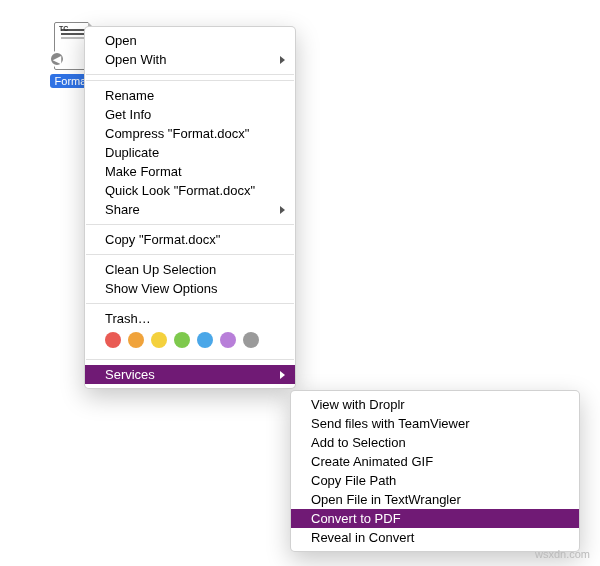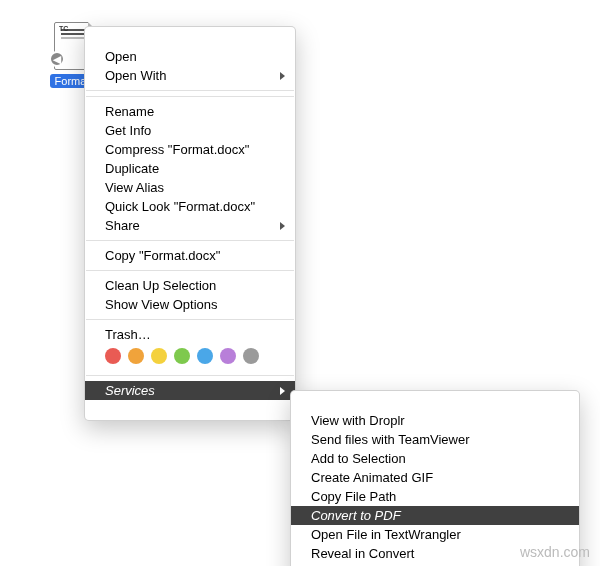--- a/index.html
+++ b/index.html
@@ -82,39 +82,38 @@
       white-space: nowrap;
       max-width: 54px;
       overflow: hidden;
     }
     .menu, .submenu {
       position: absolute;
       background: #fff;
       border: 1px solid rgba(0,0,0,0.18);
       border-radius: 5px;
       box-shadow: 0 8px 24px rgba(0,0,0,0.22);
-      padding: 20px 0;
+      padding: 4px 0;
     }
     .menu {
       top: 26px;
       left: 84px;
       width: 212px;
     }
     .item {
       display: flex;
       align-items: center;
       padding: 2px 20px 2px 20px;
       height: 19px;
       white-space: nowrap;
       position: relative;
     }
     .item.highlight {
-      background: #404040;
+      background: #701a75;
       color: #fff;
-      font-style: italic;
     }
     .arrow {
       position: absolute;
       right: 10px;
       width: 0;
       height: 0;
       border-left: 5px solid #555;
       border-top: 4px solid transparent;
       border-bottom: 4px solid transparent;
     }
@@ -136,21 +135,21 @@
     }
     .submenu {
       top: 390px;
       left: 290px;
       width: 290px;
     }
     .watermark {
       position: absolute;
       bottom: 6px;
       right: 10px;
-      font-size: 14px;
+      font-size: 11px;
       color: #bbb;
     }
   </style>
 </head>
 <body>
 
 <div class="file-icon-container">
   <div class="file-icon">
     <span class="tc">TC</span>
     <span class="corner"></span>
@@ -178,21 +177,21 @@
       <div class="item">
         <span>Get Info</span>
       </div>
       <div class="item">
         <span>Compress "Format.docx"</span>
       </div>
       <div class="item">
         <span>Duplicate</span>
       </div>
       <div class="item">
-        <span>View Alias</span>
+        <span>Make Format</span>
       </div>
       <div class="item">
         <span>Quick Look "Format.docx"</span>
       </div>
       <div class="item">
         <span>Share</span>
         <span class="arrow"></span>
       </div>
     </div>
   <div class="sep"></div>
@@ -239,24 +238,24 @@
     </div>
     <div class="item">
       <span>Add to Selection</span>
     </div>
     <div class="item">
       <span>Create Animated GIF</span>
     </div>
     <div class="item">
       <span>Copy File Path</span>
     </div>
+    <div class="item">
+      <span>Open File in TextWrangler</span>
+    </div>
     <div class="item highlight">
       <span>Convert to PDF</span>
     </div>
     <div class="item">
-      <span>Open File in TextWrangler</span>
-    </div>
-    <div class="item">
       <span>Reveal in Convert</span>
     </div>
   </div>
 
 <div class="watermark">wsxdn.com</div>
 
 </body></html>

